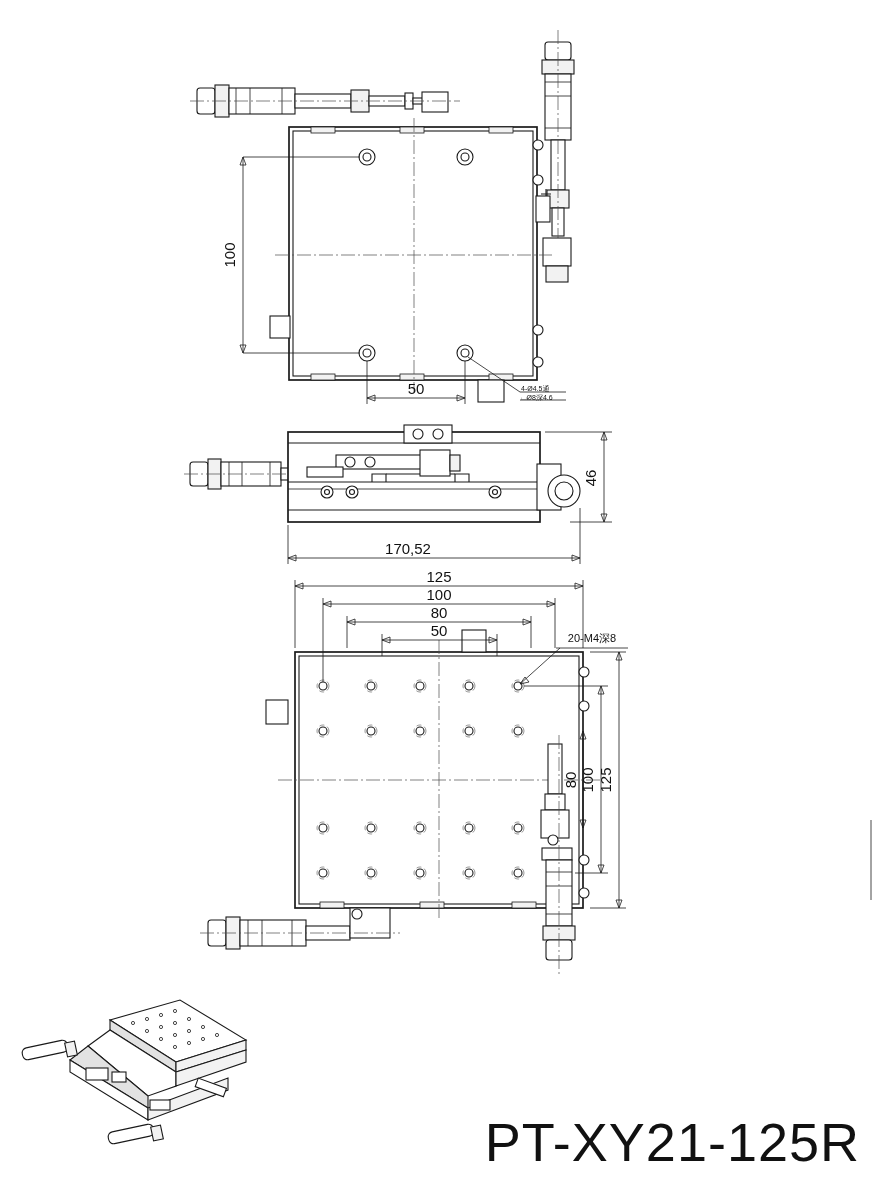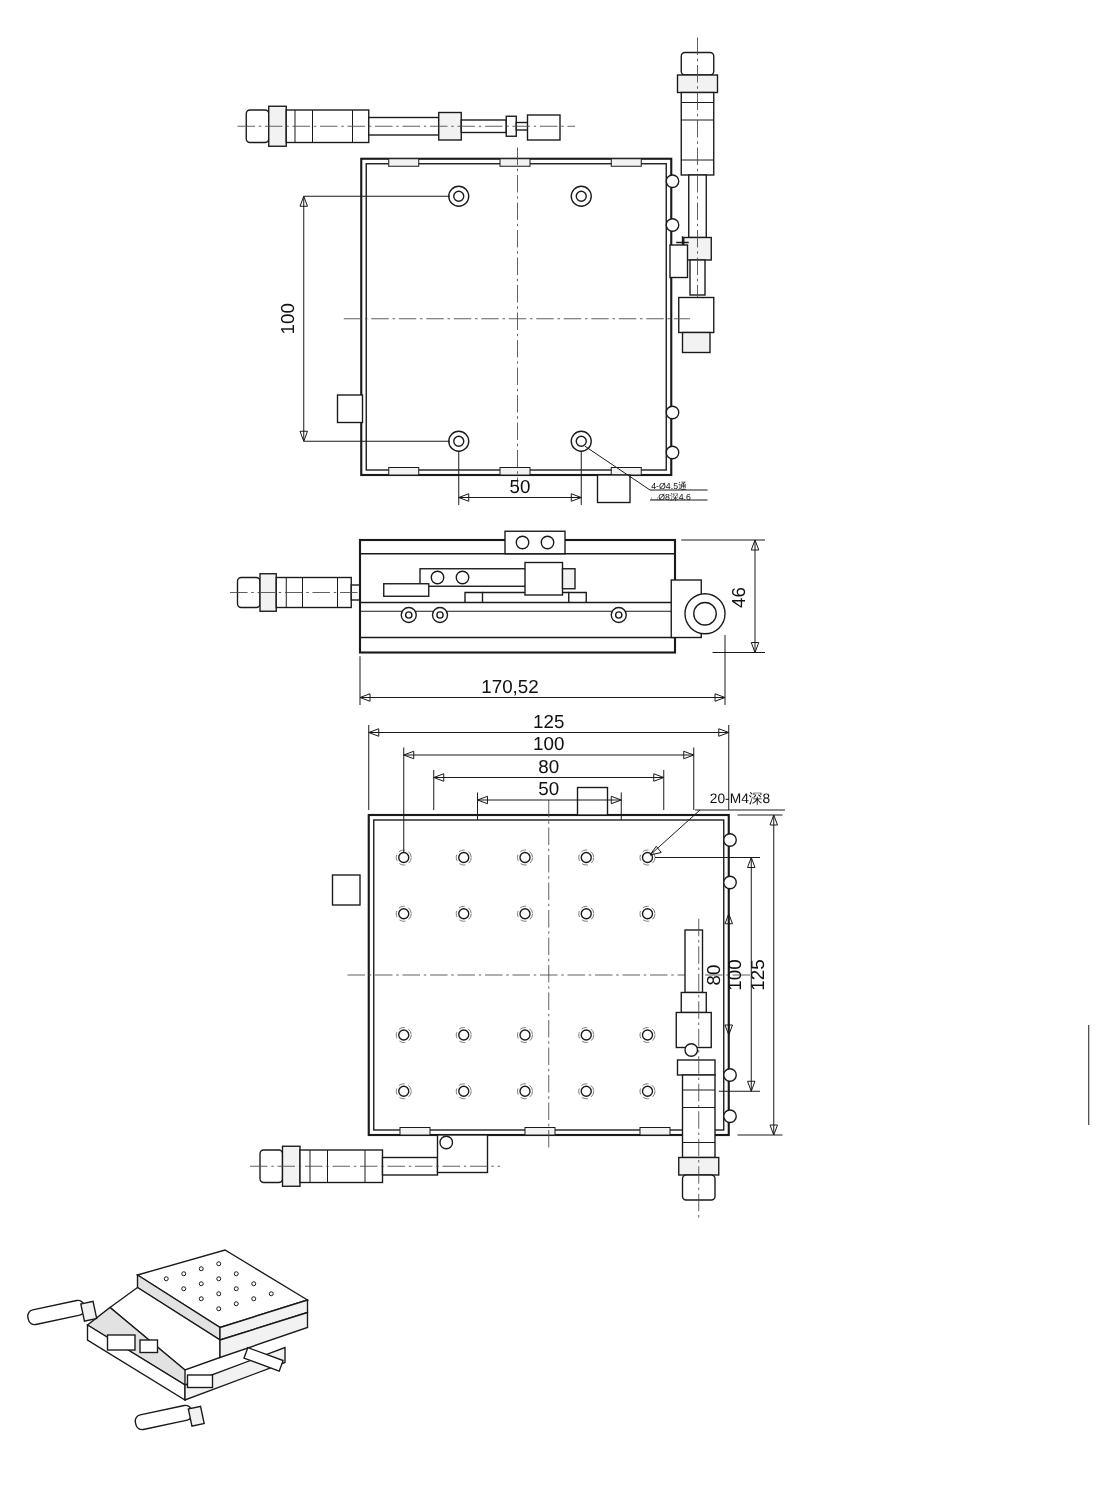--- a/index.html
+++ b/index.html
@@ -440,13 +440,14 @@
         <rect class="ln fillw" x="108" y="1128" width="46" height="12" rx="5" transform="rotate(-12 131 1134)"></rect>
         <rect class="ln fillg" x="152" y="1126" width="10" height="14" transform="rotate(-12 157 1133)"></rect>
         <rect class="ln fillw" x="196" y="1083" width="30" height="9" transform="rotate(20 211 1087)"></rect>
         <rect class="ln fillw" x="86" y="1068" width="22" height="12"></rect>
         <rect class="ln fillw" x="112" y="1072" width="14" height="10"></rect>
         <rect class="ln fillw" x="150" y="1100" width="20" height="10"></rect>
       </g>
     </g>
   </svg>
 
+  <div class="partno">PT-XY21-125R</div>
 </div>
 
 </body></html>

